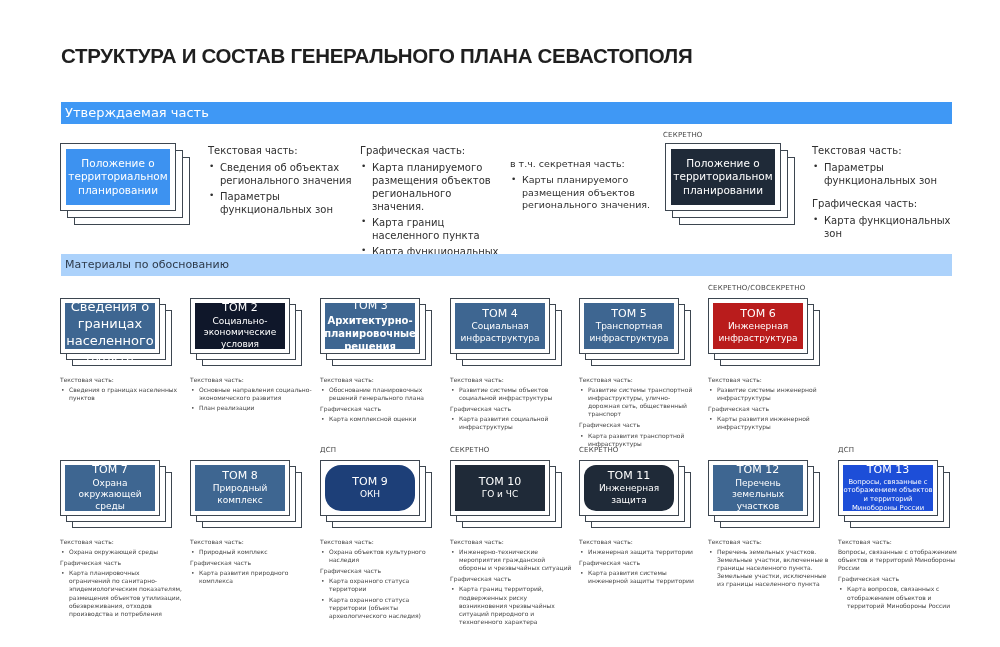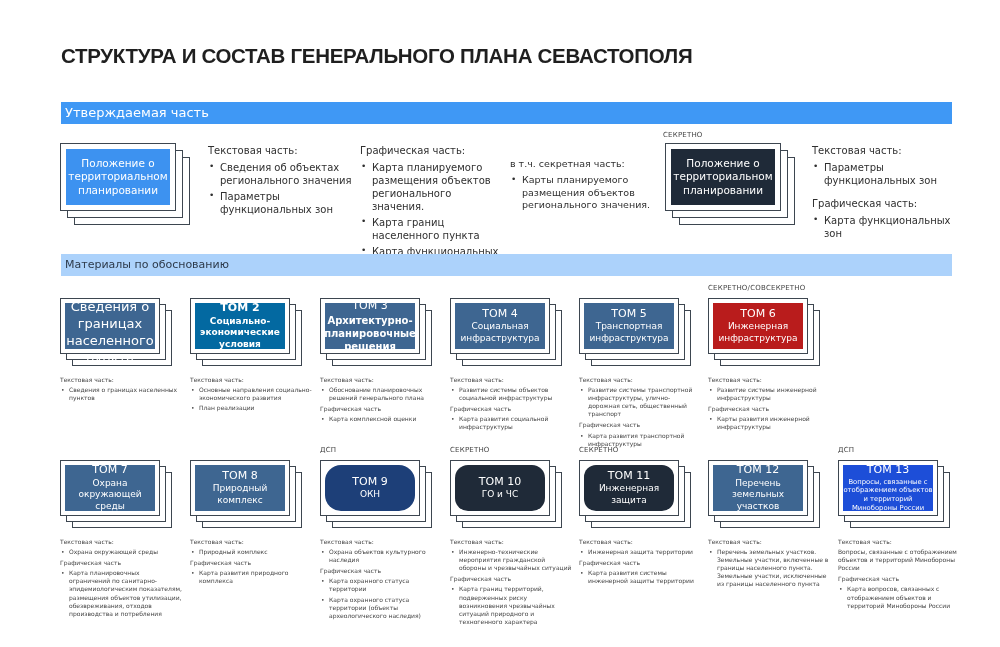--- a/index.html
+++ b/index.html
@@ -131,21 +131,21 @@
     <div class="desc" style="left:60px; top:376px; width:122px;">
       <div class="hdr">Текстовая часть:</div>
       <ul>
         <li>Сведения о границах населенных пунктов</li>
       </ul>
     </div>
     <div class="stack" style="left:190px; top:298px; width:112px; height:68px;">
       <div class="sheet" style="left:12px; top:12px; width:100px; height:56px;"></div>
       <div class="sheet" style="left:6px; top:6px; width:100px; height:56px;"></div>
       <div class="front" style="left:0; top:0; width:100px; height:56px;">
-        <div class="inner" style="left:4px; top:4px; right:4px; bottom:4px; background:#0369a1;font-weight:bold;">
+        <div class="inner" style="left:4px; top:4px; right:4px; bottom:4px; background:#0f172a;">
           <span class="tom">ТОМ 2</span>
           <span class="name" style="font-size:9px;">Социально-экономические условия</span>
         </div>
       </div>
     </div>
     <div class="desc" style="left:190px; top:376px; width:122px;">
       <div class="hdr">Текстовая часть:</div>
       <ul>
         <li>Основные направления социально-экономического развития</li>
         <li>План реализации</li>
@@ -292,21 +292,21 @@
       <ul>
         <li>Карта охранного статуса территории</li>
         <li>Карта охранного статуса территории (объекты археологического наследия)</li>
       </ul>
     </div>
     <div class="stamp" style="left:450px; top:446px;">СЕКРЕТНО</div>
     <div class="stack" style="left:450px; top:460px; width:112px; height:68px;">
       <div class="sheet" style="left:12px; top:12px; width:100px; height:56px;"></div>
       <div class="sheet" style="left:6px; top:6px; width:100px; height:56px;"></div>
       <div class="front" style="left:0; top:0; width:100px; height:56px;">
-        <div class="inner" style="left:4px; top:4px; right:4px; bottom:4px; background:#1f2a38;border-radius:13px;">
+        <div class="inner" style="left:4px; top:4px; right:4px; bottom:4px; background:#1f2a38;">
           <span class="tom">ТОМ 10</span>
           <span class="name" style="font-size:9px;">ГО и ЧС</span>
         </div>
       </div>
     </div>
     <div class="desc" style="left:450px; top:538px; width:122px;">
       <div class="hdr">Текстовая часть:</div>
       <ul>
         <li>Инженерно-технические мероприятия гражданской обороны и чрезвычайных ситуаций</li>
       </ul>

